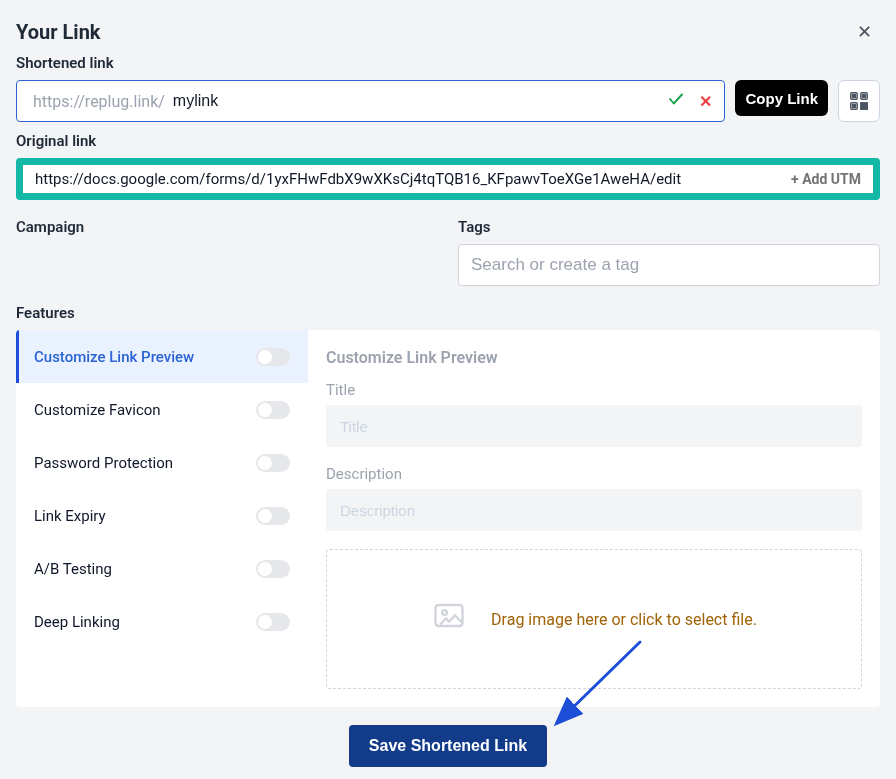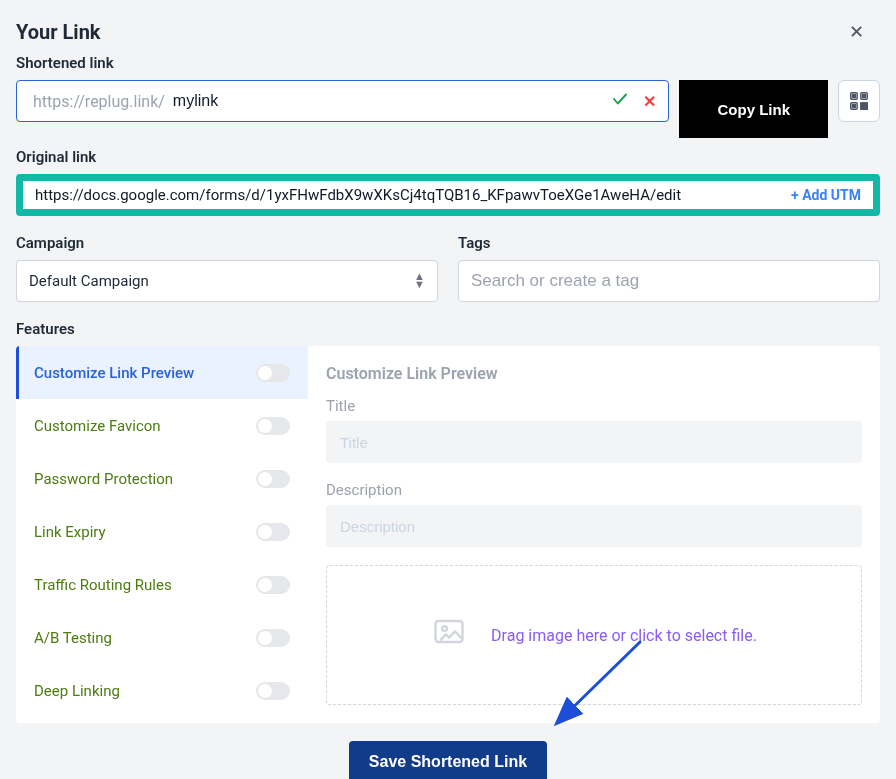--- a/index.html
+++ b/index.html
@@ -10,21 +10,21 @@
     width: 896px;
     height: 779px;
     overflow: hidden;
     position: relative;
   }
 
   .header {
     display:flex;
     align-items:center;
     justify-content:space-between;
-    padding: 20px 32px 0 16px;
+    padding: 20px 24px 0 16px;
   }
   .header h1 {
     font-size: 20px;
     font-weight: 700;
   }
   .close-icon {
     font-size: 18px;
     color: #4b5563;
     cursor: pointer;
     line-height: 1;
@@ -80,23 +80,23 @@
     font-size: 16px;
     font-weight: 600;
     cursor:pointer;
   }
   .copy-btn {
     background: #000;
     color: #fff;
     border: none;
     font-weight: 700;
     font-size: 15px;
-    padding: 0 38px;
-    height: 58px;
-    border-radius: 0;
+    padding: 0 10px;
+    height: 36px;
+    border-radius: 6px;
     cursor: pointer;
   }
   .qr-btn {
     width: 42px;
     height: 42px;
     border: 1px solid #cbd5e1;
     background: #fff;
     border-radius: 6px;
     display:flex;
     align-items:center;
@@ -116,21 +116,21 @@
   }
   .original-box .url {
     flex:1;
     font-size:15px;
     color:#111827;
     white-space:nowrap;
     overflow:hidden;
     text-overflow:ellipsis;
   }
   .add-utm {
-    color:#3b82f6;
+    color:#737373;
     font-weight:700;
     font-size:14px;
     cursor:pointer;
     padding-left:8px;
   }
 
   .two-col {
     display:flex;
     gap:20px;
     padding:0 16px;
@@ -175,21 +175,21 @@
     border-radius:4px 0 0 4px;
     overflow:hidden;
   }
   .feature-item {
     display:flex;
     align-items:center;
     justify-content:space-between;
     padding:0 18px 0 18px;
     height:53px;
     font-size:15px;
-    color:#4d7c0f;
+    color:#0f172a;
     cursor:pointer;
   }
   .feature-item.active {
     background:#eaf1ff;
     color:#2a63d6;
     font-weight:500;
     border-left:3px solid #1d4ed8;
     padding-left:15px;
   }
   .toggle {
@@ -231,21 +231,21 @@
 
   .dropzone {
     border:1px dashed #d1d5db;
     border-radius:4px;
     width:100%;
     height:140px;
     display:flex;
     align-items:center;
     justify-content:center;
     gap:24px;
-    color:#8b5cf6;
+    color:#a16207;
     font-size:16px;
   }
   .img-icon svg { width:36px;height:36px; color:#d1d5db; }
 
   .save-row {
     display:flex;
     justify-content:center;
     padding:18px 0 12px 0;
     position:relative;
   }
@@ -309,27 +309,20 @@
   <div class="label">Original link</div>
   <div class="original-box">
     <span class="url">https://docs.google.com/forms/d/1yxFHwFdbX9wXKsCj4tqTQB16_KFpawvToeXGe1AweHA/edit</span>
     <span class="add-utm">+ Add UTM</span>
   </div>
 </div>
 
 <div class="two-col">
   <div class="col">
     <div class="label">Campaign</div>
-    <div class="select-box">
-      <span>Default Campaign</span>
-      <div class="updown">
-        <div>▲</div>
-          <div>▼</div>
-      </div>
-    </div>
   </div>
   <div class="col">
     <div class="label">Tags</div>
     <div class="tags-input">
       <input placeholder="Search or create a tag" style="">
     </div>
   </div>
 </div>
 
 <div class="features-wrap">
@@ -343,24 +336,20 @@
       <div class="feature-item">
         <span>Customize Favicon</span>
         <span class="toggle"></span>
       </div>
       <div class="feature-item">
         <span>Password Protection</span>
         <span class="toggle"></span>
       </div>
       <div class="feature-item">
         <span>Link Expiry</span>
-        <span class="toggle"></span>
-      </div>
-      <div class="feature-item">
-        <span>Traffic Routing Rules</span>
         <span class="toggle"></span>
       </div>
       <div class="feature-item">
         <span>A/B Testing</span>
         <span class="toggle"></span>
       </div>
       <div class="feature-item">
         <span>Deep Linking</span>
         <span class="toggle"></span>
       </div>

